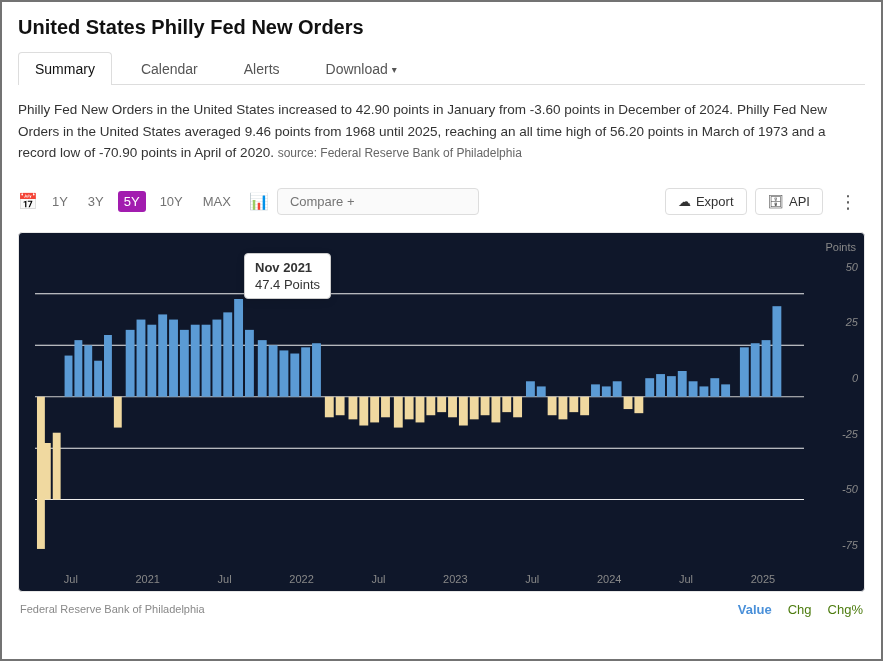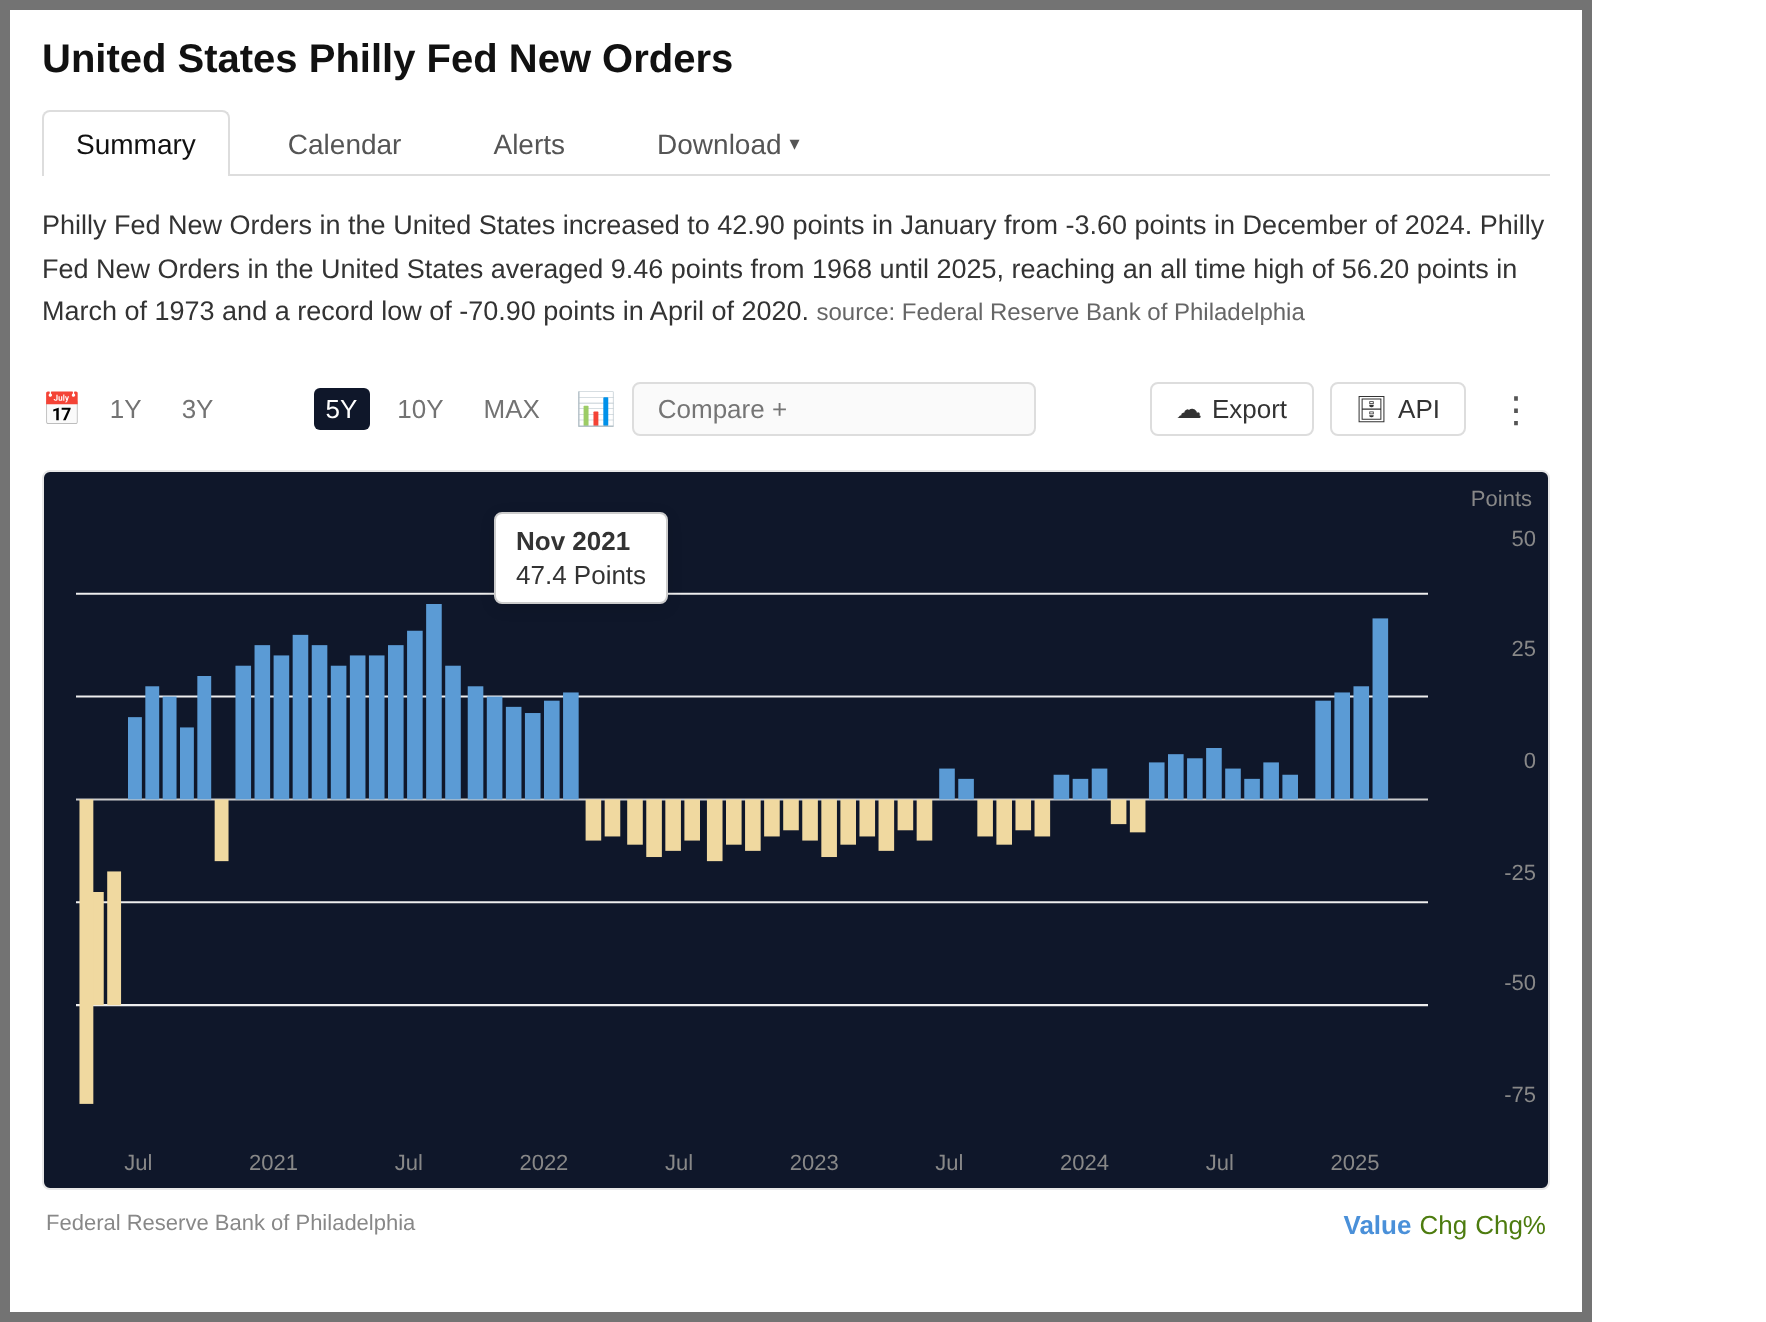--- a/index.html
+++ b/index.html
@@ -4,23 +4,23 @@
   <style>
     * { box-sizing: border-box; margin: 0; padding: 0; }
     body {
       font-family: -apple-system, BlinkMacSystemFont, 'Segoe UI', Arial, sans-serif;
       background: #fff;
       color: #333;
       width: 883px;
       min-height: 661px;
     }
     .page-wrapper {
-      border: 5px solid #737373;
-      background: #fff;
-      width: 796px;
+      border: 2px solid #737373;
+      background: #fff;
+      width: 883px;
       min-height: 661px;
       padding: 14px 16px 10px 16px;
     }
     .page-title {
       font-size: 20px;
       font-weight: 700;
       color: #111;
       margin-bottom: 12px;
     }
     .tab-bar {
@@ -82,24 +82,23 @@
     .time-btn {
       font-size: 13px;
       color: #737373;
       cursor: pointer;
       padding: 3px 6px;
       border-radius: 3px;
       border: none;
       background: none;
     }
     .time-btn.active {
-      background: #0f172a;
+      background: #a21caf;
       color: #fff;
       border-radius: 3px;
-      margin-left: 36px;
     }
     .bar-icon {
       font-size: 16px;
       color: #555;
       cursor: pointer;
       margin-left: 4px;
     }
     .compare-input {
       flex: 1;
       border: 1px solid #ddd;
@@ -179,21 +178,21 @@
       align-items: center;
       margin-top: 10px;
       padding: 0 2px;
     }
     .source-label {
       font-size: 11px;
       color: #888;
     }
     .footer-tabs {
       display: flex;
-      gap: 4px;
+      gap: 16px;
       font-size: 13px;
     }
     .footer-tab {
       color: #4d7c0f;
       cursor: pointer;
     }
     .footer-tab.active {
       color: #4a90d9;
       font-weight: 600;
     }
@@ -341,21 +340,21 @@
       <rect x="737" y="75" width="9" height="55" fill="#5b9bd5"></rect>
 
       <rect x="748" y="42" width="9" height="88" fill="#5b9bd5"></rect>
     </svg>
 
     <div class="tooltip" style="left: 225px; top: 20px;">
       <div class="tooltip-title">Nov 2021</div>
       <div class="tooltip-value">47.4 Points</div>
     </div>
 
-    <div style="position:absolute; right:6px; top:28px; bottom:40px; display:flex; flex-direction:column; justify-content:space-between; align-items:flex-end;">
+    <div style="position:absolute; right:6px; top:28px; bottom:40px; display:flex; flex-direction:column; justify-content:space-between; align-items:flex-end;font-style:italic;">
       <span class="y-label">50</span>
       <span class="y-label">25</span>
       <span class="y-label">0</span>
       <span class="y-label">-25</span>
       <span class="y-label">-50</span>
       <span class="y-label">-75</span>
     </div>
 
     <div style="position:absolute; left:16px; right:60px; bottom:6px; display:flex; justify-content:space-around;">
       <span class="x-label">Jul</span>

